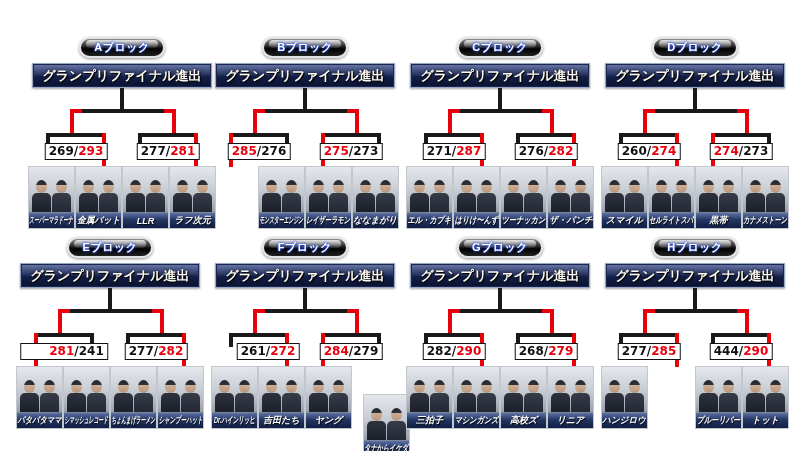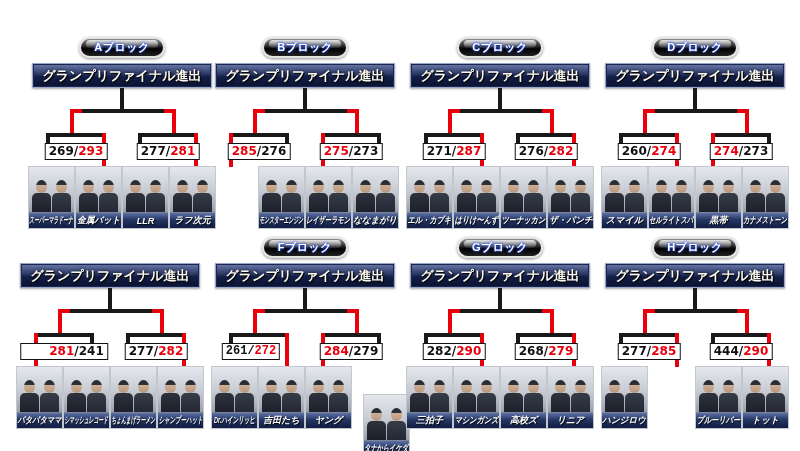--- a/index.html
+++ b/index.html
@@ -305,20 +305,23 @@
         <div class="photo">
           <div class="person p1"></div>
           <div class="person p2"></div>
         </div>
         <div class="namebar">
           <span class="nametext" style="transform: scaleX(0.68);">カナメストーン</span>
         </div>
       </div>
     </div>
     <div class="block" style="left: 14px; top: 237px;">
+      <div class="pill">
+        <span class="pill-text">Eブロック</span>
+      </div>
       <div class="finalbox">
         <span class="finalbox-text">グランプリファイナル進出</span>
       </div>
       <div class="line" style="left: 94px; top: 51px; width: 4px; height: 25px; background: rgb(25, 25, 25);"></div>
       <div class="line" style="left: 44px; top: 72px; width: 106px; height: 4px; background: rgb(25, 25, 25);"></div>
       <div class="line" style="left: 44px; top: 72px; width: 12px; height: 4px; background: rgb(232, 0, 13);"></div>
       <div class="line" style="left: 44px; top: 72px; width: 4px; height: 28px; background: rgb(232, 0, 13);"></div>
       <div class="line" style="left: 138px; top: 72px; width: 12px; height: 4px; background: rgb(232, 0, 13);"></div>
       <div class="line" style="left: 146px; top: 72px; width: 4px; height: 28px; background: rgb(232, 0, 13);"></div>
       <div class="line" style="left: 20px; top: 96px; width: 60px; height: 4px; background: rgb(25, 25, 25);"></div>
@@ -375,21 +378,21 @@
       </div>
       <div class="line" style="left: 94px; top: 51px; width: 4px; height: 25px; background: rgb(25, 25, 25);"></div>
       <div class="line" style="left: 44px; top: 72px; width: 106px; height: 4px; background: rgb(25, 25, 25);"></div>
       <div class="line" style="left: 44px; top: 72px; width: 12px; height: 4px; background: rgb(232, 0, 13);"></div>
       <div class="line" style="left: 44px; top: 72px; width: 4px; height: 28px; background: rgb(232, 0, 13);"></div>
       <div class="line" style="left: 138px; top: 72px; width: 12px; height: 4px; background: rgb(232, 0, 13);"></div>
       <div class="line" style="left: 146px; top: 72px; width: 4px; height: 28px; background: rgb(232, 0, 13);"></div>
       <div class="line" style="left: 20px; top: 96px; width: 60px; height: 4px; background: rgb(25, 25, 25);"></div>
       <div class="line" style="left: 20px; top: 96px; width: 4px; height: 14px; background: rgb(25, 25, 25);"></div>
       <div class="line" style="left: 76px; top: 96px; width: 4px; height: 34px; background: rgb(232, 0, 13);"></div>
-      <div class="score" style="left: 42px; font-family: Liberation Mono, monospace;"><span>261</span><span>/</span><span class="win">272</span></div>
+      <div class="score" style="left: 59px;"><span>261</span><span>/</span><span class="win">272</span></div>
       <div class="panel" style="left: 3px;">
         <div class="photo">
           <div class="person p1"></div>
           <div class="person p2"></div>
         </div>
         <div class="namebar">
           <span class="nametext" style="transform: scaleX(0.61);">Dr.ハインリッヒ</span>
         </div>
       </div>
       <div class="panel" style="left: 50px;">

